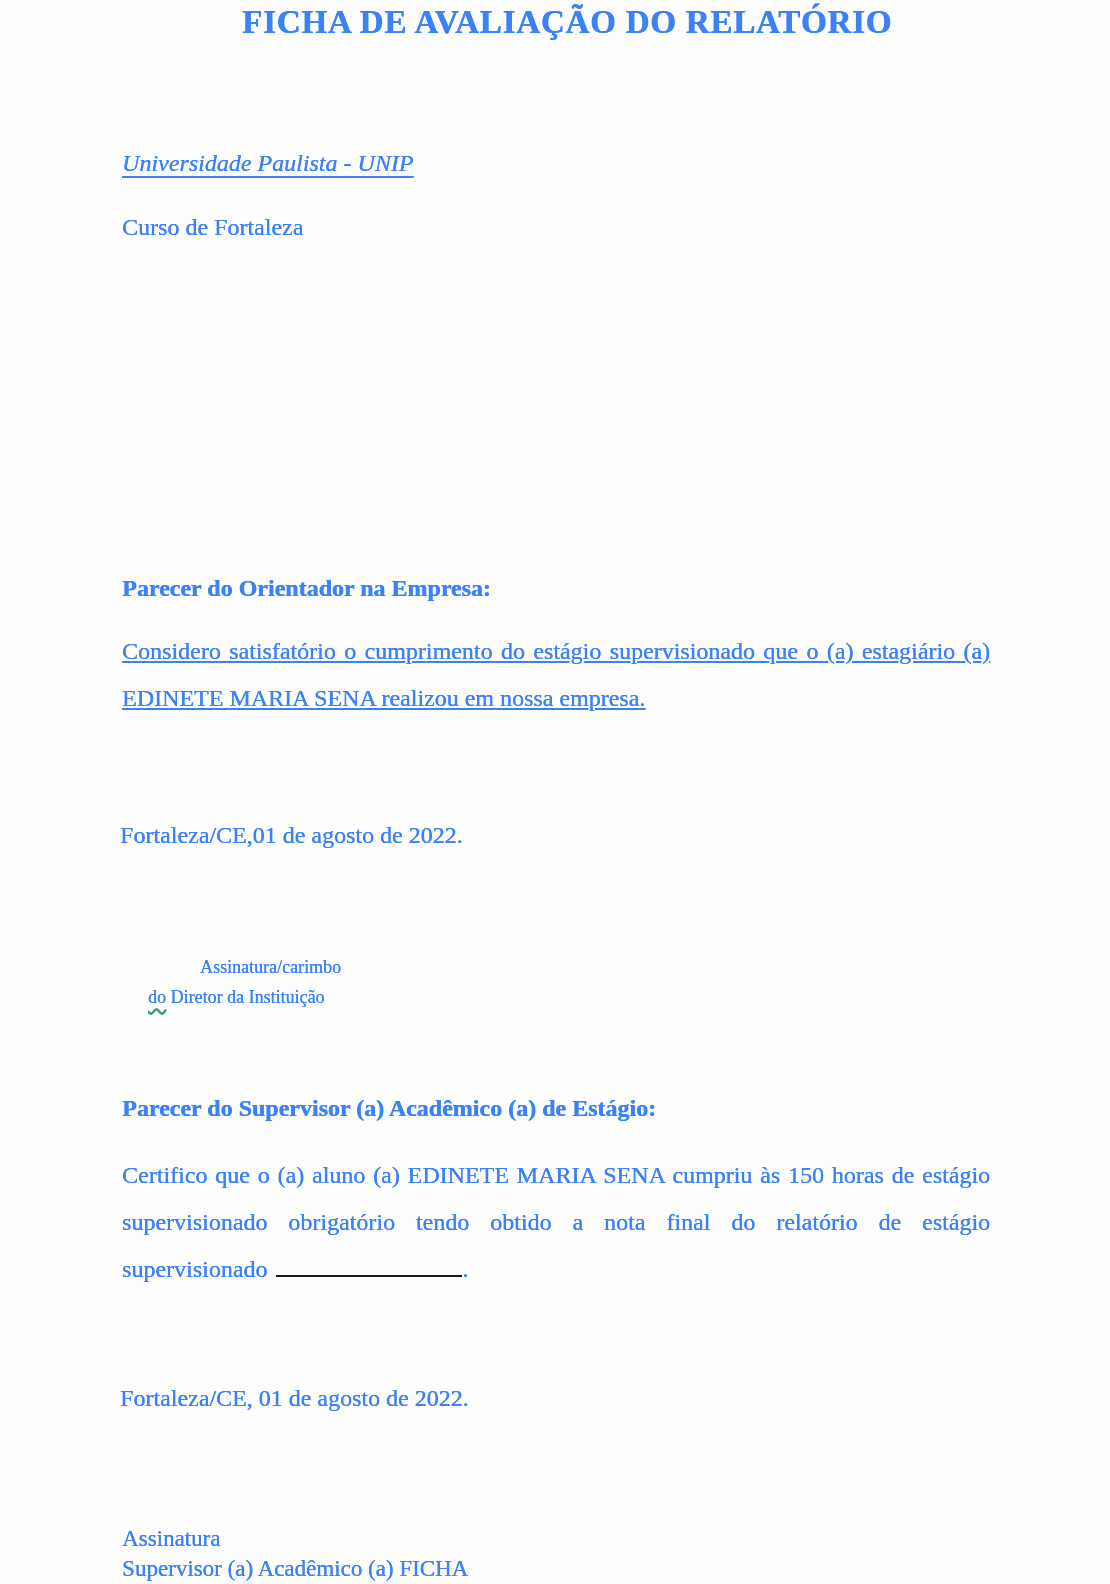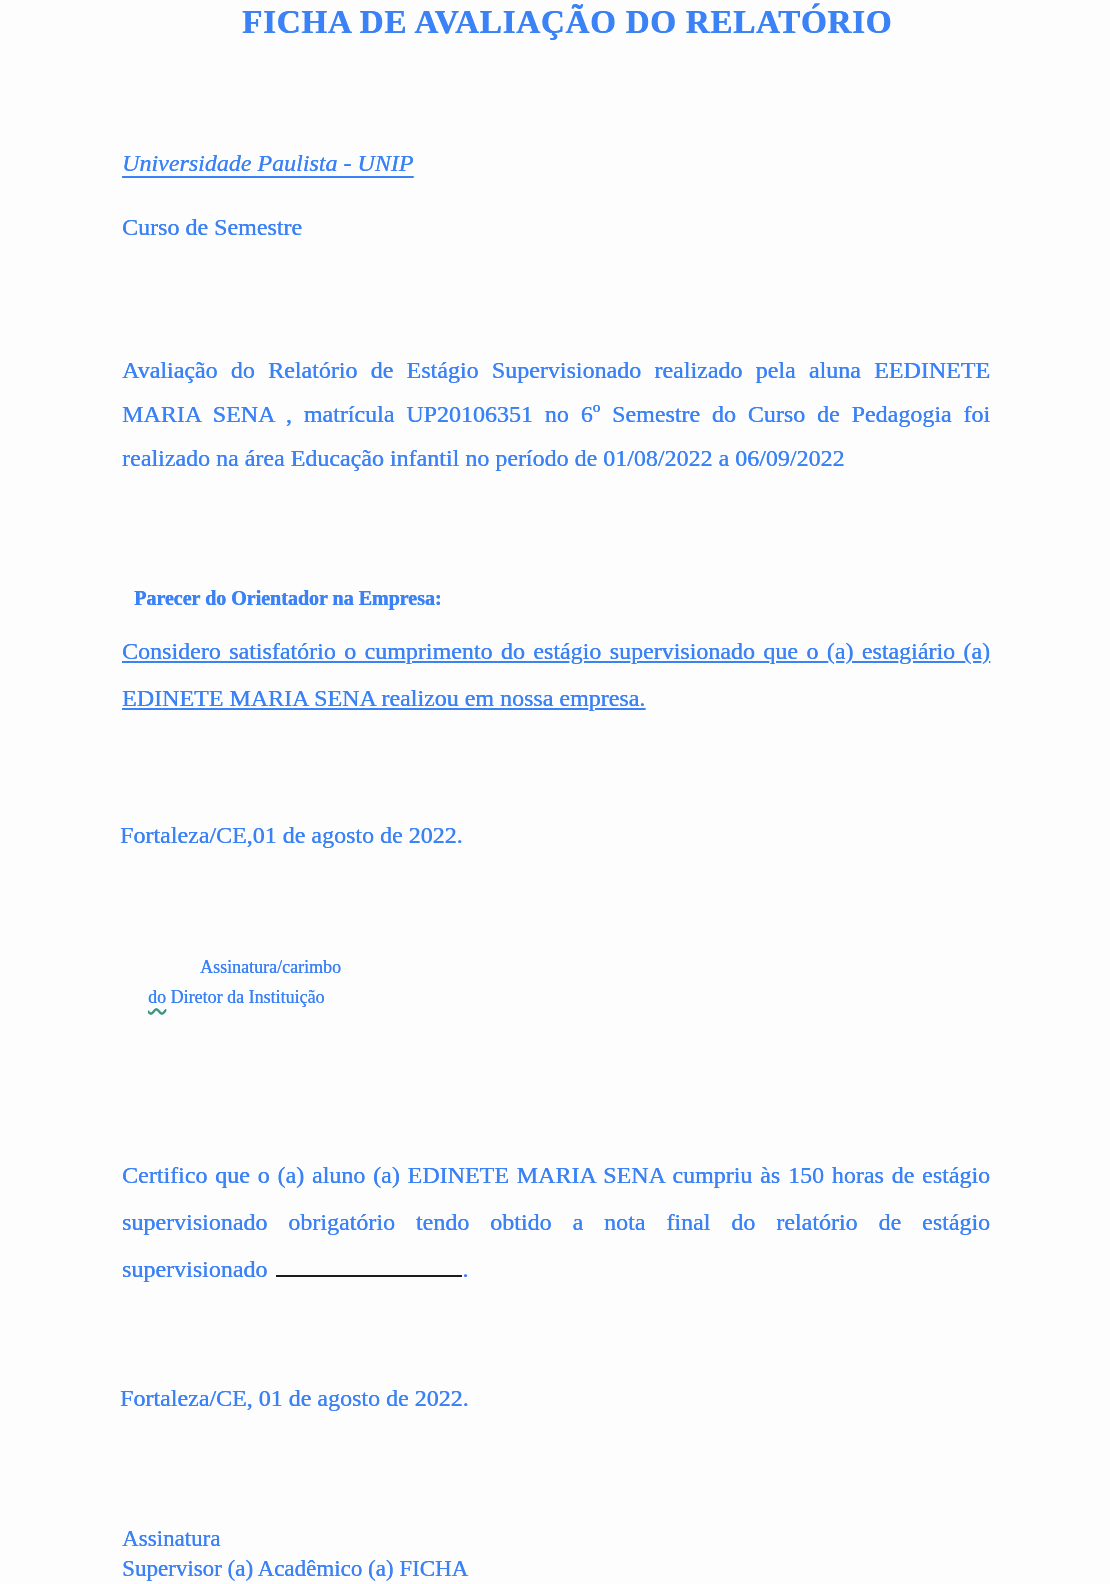--- a/index.html
+++ b/index.html
@@ -32,22 +32,22 @@
     font-style:italic;
   }
   .course { position:absolute; top:214px; left:122px; font-size:24px; }
   .para {
     position:absolute; left:122px; width:868px;
     margin:0;
     font-size:24px; text-align:justify;
   }
   .intro { top:348px; line-height:44px; }
   .heading {
-    position:absolute; left:122px; margin:12px;
-    font-size:20px; font-weight:bold;
+    position:absolute; left:122px; margin:0;
+    font-size:24px; font-weight:bold;
     text-shadow:0.5px 0 0 currentColor;
   }
   .h1pos { top:575px; }
   .p2pos { top:628px; line-height:47px;text-decoration:underline; }
   .date {
     position:absolute; left:120px; width:868px;
     box-sizing:border-box; padding-right:25px;
     font-size:24px;
   }
   .d1pos { top:822px; }
@@ -82,35 +82,35 @@
 </style>
 </head>
 <body>
 
 <div class="page">
 
   <h1 class="title">FICHA DE AVALIAÇÃO DO RELATÓRIO</h1>
 
   <div class="university"><span class="u">Universidade Paulista - UNIP</span></div>
 
-  <div class="course">Curso de Semestre</div>
+  <div class="course">Curso de Fortaleza</div>
 
-  <p class="para intro">Avaliação do Relatório de Estágio Supervisionado realizado pela aluna EEDINETE MARIA SENA , matrícula UP20106351  no 6º Semestre do Curso de Pedagogia foi realizado na área Educação infantil  no período de 01/08/2022 a 06/09/2022</p>
 
   <h2 class="heading h1pos">Parecer do Orientador na Empresa:</h2>
 
   <p class="para p2pos">Considero satisfatório o cumprimento do estágio supervisionado que o (a) estagiário (a) EDINETE MARIA SENA  realizou em nossa empresa.</p>
 
   <div class="date d1pos">Fortaleza/CE,01 de agosto de 2022.</div>
 
   <div class="sig1">
     <div class="sig1-line1">Assinatura/carimbo</div>
     <div class="sig1-line2"><span class="squiggle">do</span><span> Diretor da Instituição</span></div>
   </div>
 
+  <h2 class="heading h2pos">Parecer do Supervisor (a) Acadêmico (a) de Estágio:</h2>
 
   <p class="para p3pos"><span>Certifico que o (a) aluno (a) EDINETE MARIA SENA  cumpriu às 150 horas de estágio supervisionado obrigatório tendo obtido a nota final do relatório de estágio supervisionado </span><span class="blank"></span><span>.</span></p>
 
   <div class="date d2pos">Fortaleza/CE, 01 de agosto  de 2022.</div>
 
   <div class="sig2">
     <div class="sig2-line1">Assinatura</div>
     <div class="sig2-line2">Supervisor (a) Acadêmico (a) FICHA</div>
   </div>
 

